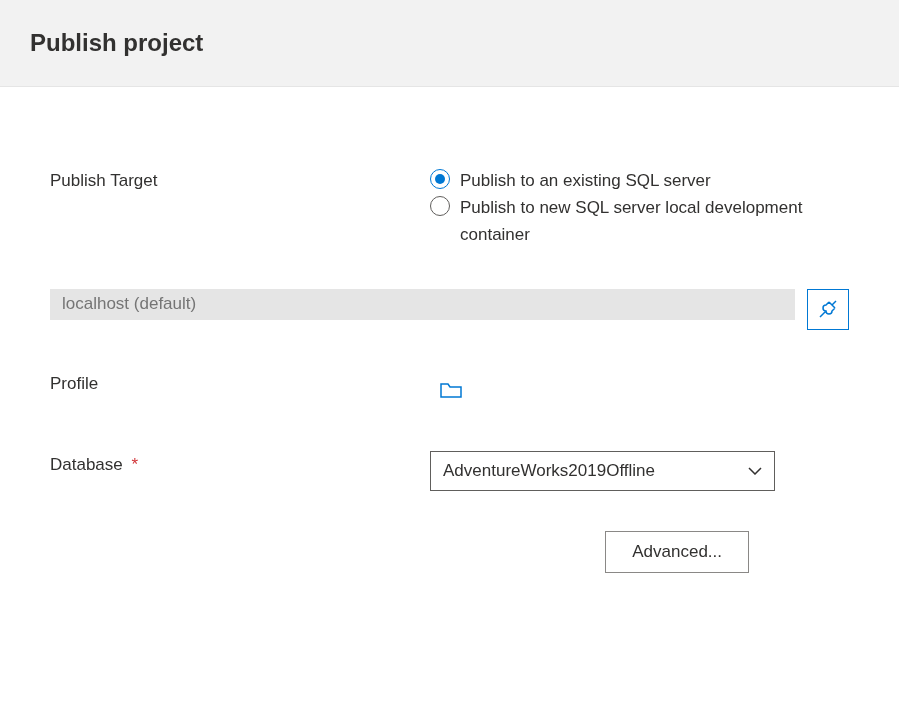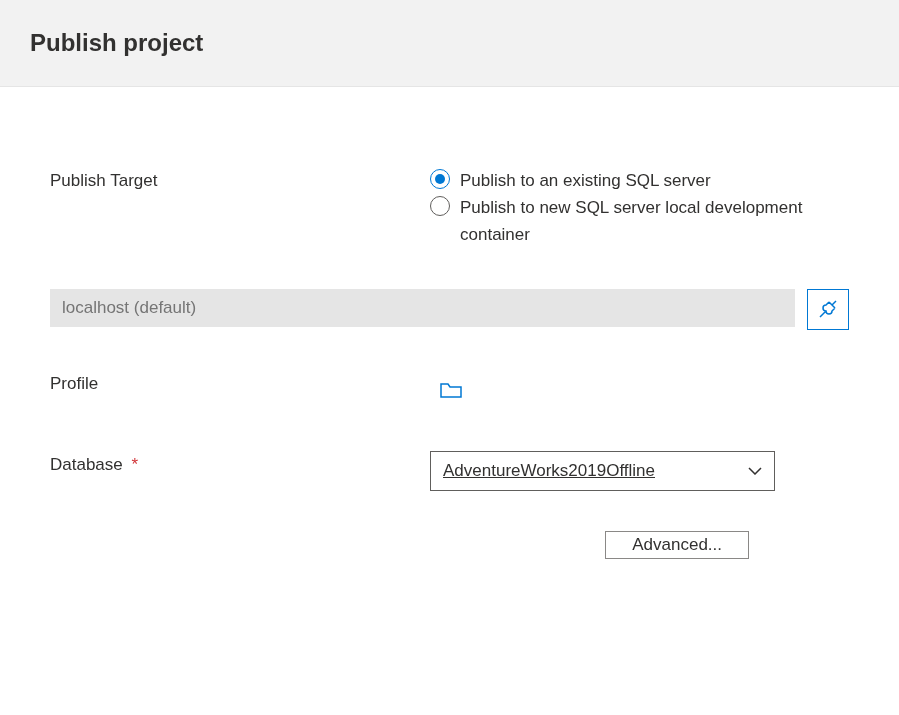--- a/index.html
+++ b/index.html
@@ -84,21 +84,21 @@
       line-height: 1.6;
     }
     .text-input {
       flex: 1;
       background: #e5e5e5;
       border: none;
       padding: 10px 12px;
       font-size: 17px;
       color: #605e5c;
       font-family: inherit;
-      height: 38px;
+      height: 31px;
     }
     .icon-button {
       width: 42px;
       height: 41px;
       border: 1px solid #0078d4;
       background: #ffffff;
       display: flex;
       align-items: center;
       justify-content: center;
       cursor: pointer;
@@ -113,31 +113,30 @@
       background: #ffffff;
       padding: 8px 12px;
       font-size: 17px;
       color: #323130;
       height: 40px;
       display: flex;
       align-items: center;
       justify-content: space-between;
       cursor: pointer;
       max-width: 345px;
-      text-decoration: underline;
     }
     .advanced-row {
       display: flex;
       justify-content: flex-end;
       padding-right: 100px;
     }
     .advanced-button {
       border: 1px solid #8a8886;
       background: #ffffff;
-      padding: 3px 26px;
+      padding: 10px 26px;
       font-size: 17px;
       color: #323130;
       cursor: pointer;
       font-family: inherit;
     }
     .highlight-box {
       position: relative;
     }
     .highlight-box::before {
       content: '';

